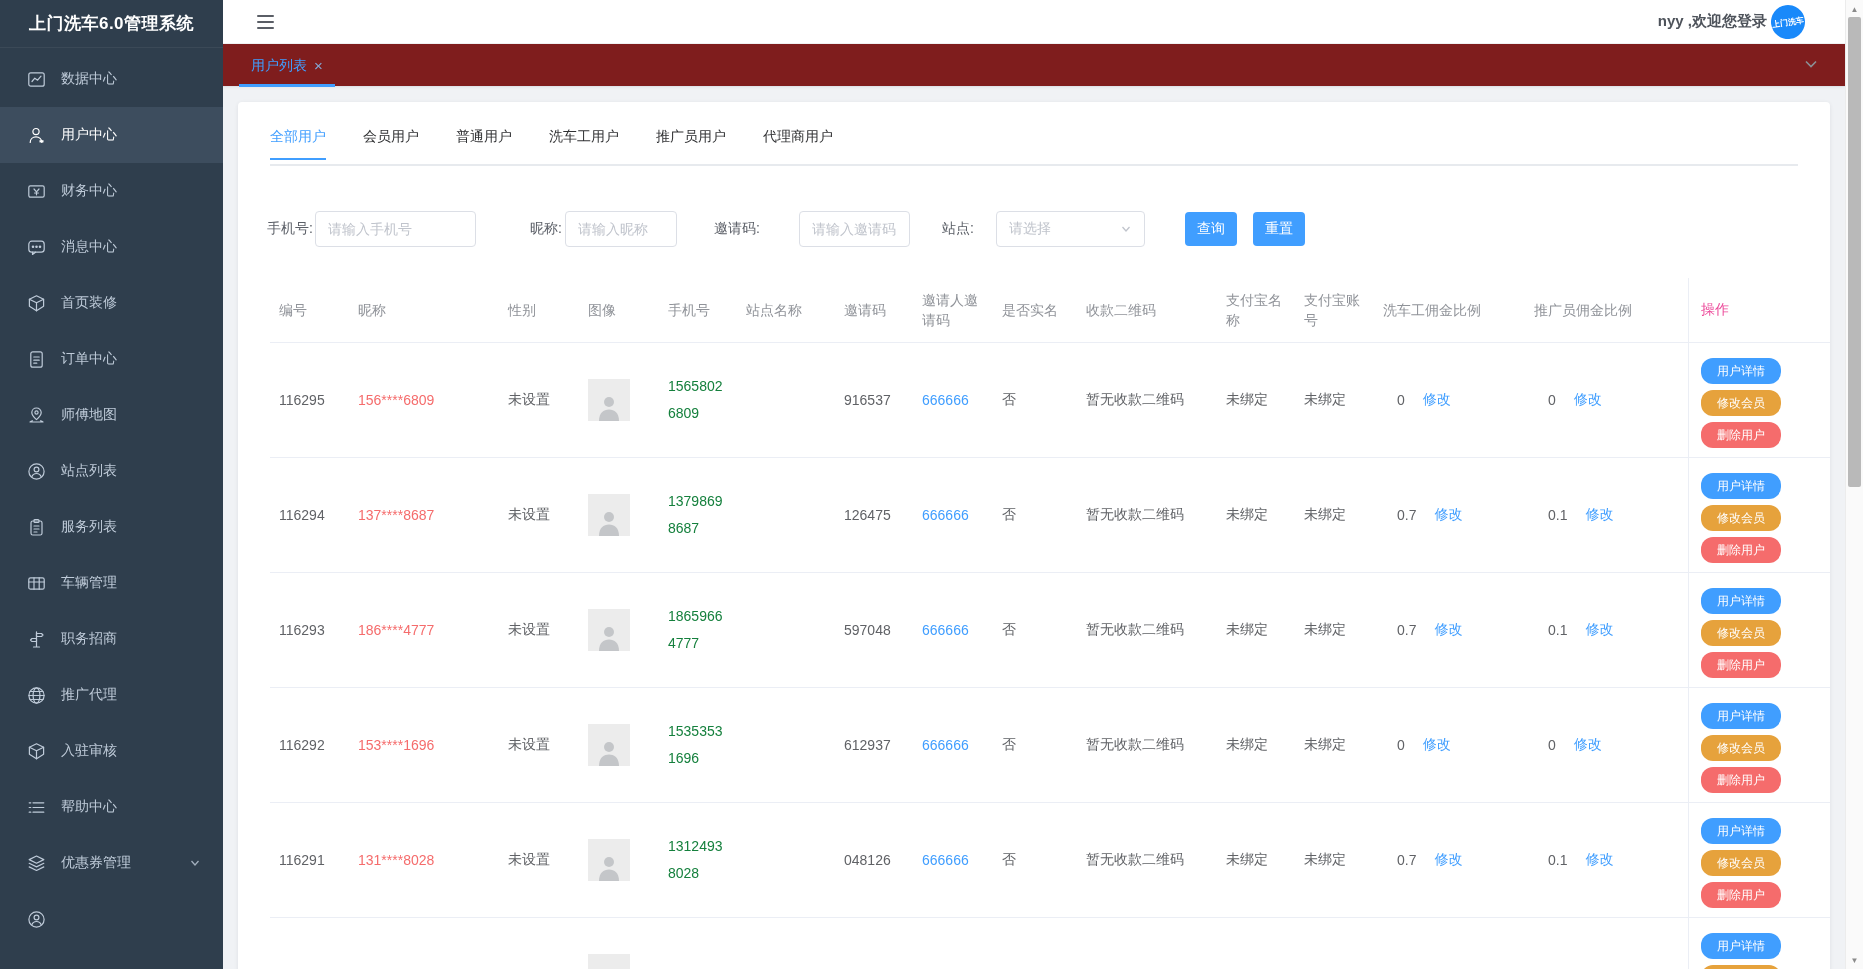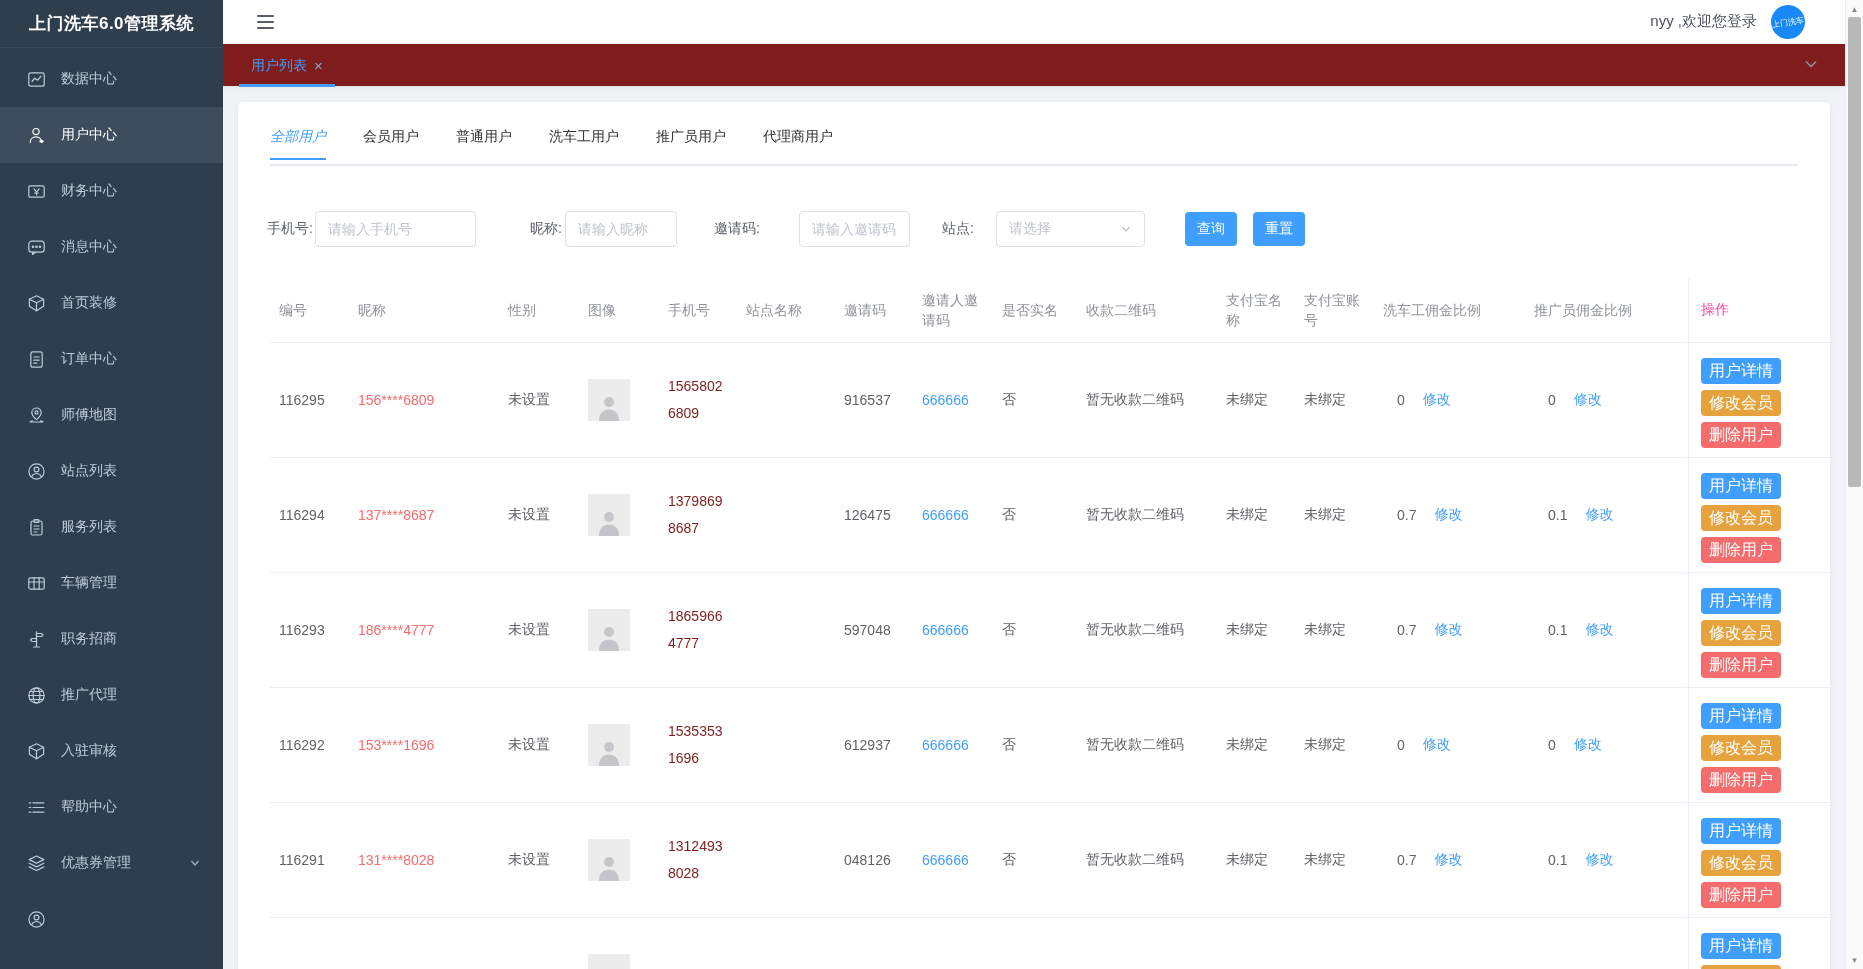--- a/index.html
+++ b/index.html
@@ -14,36 +14,36 @@
   .menu { margin-top:3px; }
   .menu-item { height:56px; display:flex; align-items:center; padding-left:27px; color:#bfcbd9; cursor:pointer; }
   .menu-item .mi-icon { width:19px; height:19px; margin-right:15px; flex:none; display:flex; }
   .menu-item .mi-icon svg { width:19px; height:19px; }
   .menu-item.active { background:#3d4d5e; color:#fff; }
   .menu-item .arrow { margin-left:auto; margin-right:22px; display:flex; opacity:.8; }
   
   .navbar { position:absolute; left:223px; top:0; width:1622px; height:44px; background:#fff; border-bottom:1px solid #f0f1f3; display:flex; align-items:center; z-index:20; }
   .hamburger { margin-left:30px; cursor:pointer; display:flex; flex-direction:column; gap:4px; padding:4px; }
   .hamburger span { display:block; width:17px; height:2px; background:#5a5e66; border-radius:1px; }
-  .nav-right { margin-left:auto; display:flex; align-items:center; gap:14px; padding-right:40px; }
+  .nav-right { margin-left:auto; display:flex; align-items:center; gap:4px; padding-right:40px;font-weight:bold; }
   .welcome { color:#4e535b; font-size:15px; }
   .nav-avatar { width:34px; height:34px; border-radius:50%; background:#1989fa; color:#fff; font-size:8px; display:flex; align-items:center; justify-content:center; cursor:pointer; transform:rotate(-8deg); }
   
   .tagsbar { position:absolute; left:223px; top:44px; width:1622px; height:43px; background:#7f1d1d; border-bottom:1px solid #dfe3e8; box-shadow:0 1px 3px rgba(0,0,0,.04); z-index:19; }
   .tag-tab { position:absolute; left:16px; top:0; height:43px; padding:0 12px; display:flex; align-items:center; gap:7px; color:#409eff; cursor:pointer; }
   .tag-tab::after { content:""; position:absolute; left:0; right:0; bottom:0; height:3px; background:#409eff; }
   .tag-close { color:#84a9d6; font-size:15px; line-height:1; cursor:pointer; }
   .tags-arrow { position:absolute; right:26px; top:12px; cursor:pointer; color:#8b9095; display:flex; }
   
   .content { position:absolute; left:223px; top:88px; width:1622px; height:881px; background:#f0f2f5; overflow:hidden; }
   .card { position:absolute; left:15px; top:14px; width:1592px; height:900px; background:#fff; border-radius:4px; box-shadow:0 1px 4px rgba(0,21,41,.08); }
   
   .user-tabs { position:absolute; left:32px; top:26px; display:flex; }
   .utab { margin-right:37px; padding-bottom:14px; color:#303133; cursor:pointer; position:relative; }
-  .utab.active { color:#409eff;font-style:italic; }
+  .utab.active { color:#409eff; }
   .utab.active::after { content:""; position:absolute; left:0; right:0; bottom:0; height:2px; background:#409eff; }
   .tabs-line { position:absolute; left:32px; right:32px; top:62px; height:2px; background:#e7eaee; }
   
   .filters { position:absolute; left:0; top:109px; width:100%; height:38px; }
   .f-label { position:absolute; top:9px; color:#5a5e66; }
   .f-input { position:absolute; top:0; height:36px; border:1px solid #dcdfe6; border-radius:4px; padding:0 12px; font-size:14px; color:#606266; background:#fff; font-family:inherit; outline:none; }
   .f-input::placeholder { color:#c0c4cc; }
   .f-select { position:absolute; top:0; height:36px; border:1px solid #dcdfe6; border-radius:4px; padding:0 12px; background:#fff; display:flex; align-items:center; color:#c0c4cc; cursor:pointer; }
   .f-select .sel-arrow { margin-left:auto; display:flex; color:#c0c4cc; }
   .f-btn { position:absolute; top:1px; height:34px; width:52px; border:none; border-radius:4px; background:#409eff; color:#fff; font-size:14px; cursor:pointer; font-family:inherit; }
@@ -52,28 +52,28 @@
   .th { padding-right:12px; line-height:20px; }
   .tbody { position:absolute; left:32px; top:241px; width:1418px; }
   .trow { display:flex; align-items:center; height:115px; border-bottom:1px solid #ebeef5; }
   .td { padding-right:10px; overflow:hidden; }
   .c0{width:88px; padding-left:9px;} .c1{width:150px;} .c2{width:80px;} .c3{width:80px;}
   .c4{width:78px;} .c5{width:98px;} .c6{width:78px;} .c7{width:80px;}
   .c8{width:84px;} .c9{width:140px;} .c10{width:78px;} .c11{width:79px;}
   .c12{width:151px;} .c13{width:154px;}
   .nick { color:#f56c6c; }
   .blue { color:#409eff; cursor:pointer; }
-  .phone { color:#7f1d1d; line-height:27px; cursor:pointer; }
+  .phone { color:#15803d; line-height:27px; cursor:pointer; }
   .avatar-box { width:42px; height:42px; background:#ececec; display:flex; align-items:flex-end; justify-content:center; overflow:hidden; }
   .ratio-cell { display:flex; align-items:center; padding-left:14px; gap:18px; }
   
   .action-col { position:absolute; left:1450px; top:176px; width:142px; height:724px; background:#fff; border-left:1px solid #ebeef5; }
   .action-head { height:65px; display:flex; align-items:center; padding-left:12px; color:#ec4899; border-bottom:1px solid #ebeef5; }
   .action-row { height:115px; border-bottom:1px solid #ebeef5; padding:15px 0 0 12px; }
-  .a-btn { display:block; width:80px; height:26px; border:none; border-radius:4px; color:#fff; font-size:16px; margin-bottom:6px; cursor:pointer; font-family:inherit; }
+  .a-btn { display:block; width:80px; height:26px; border:none; border-radius:12px; color:#fff; font-size:12px; margin-bottom:6px; cursor:pointer; font-family:inherit; }
   .a-btn.detail { background:#409eff; }
   .a-btn.member { background:#e6a23c; }
   .a-btn.delete { background:#f56c6c; }
   
   .v-scroll { position:absolute; right:0; top:0; width:18px; height:969px; background:#fafafa; border-left:1px solid #ececec; z-index:40; }
   .v-arrow { position:absolute; left:0; width:17px; height:16px; display:flex; align-items:center; justify-content:center; color:#8b8b8b; font-size:8px; cursor:pointer; }
   .v-thumb { position:absolute; left:2px; top:17px; width:13px; height:470px; background:#b9b9b9; border-radius:2px; cursor:pointer; }
 </style>
 </head>
 <body>

